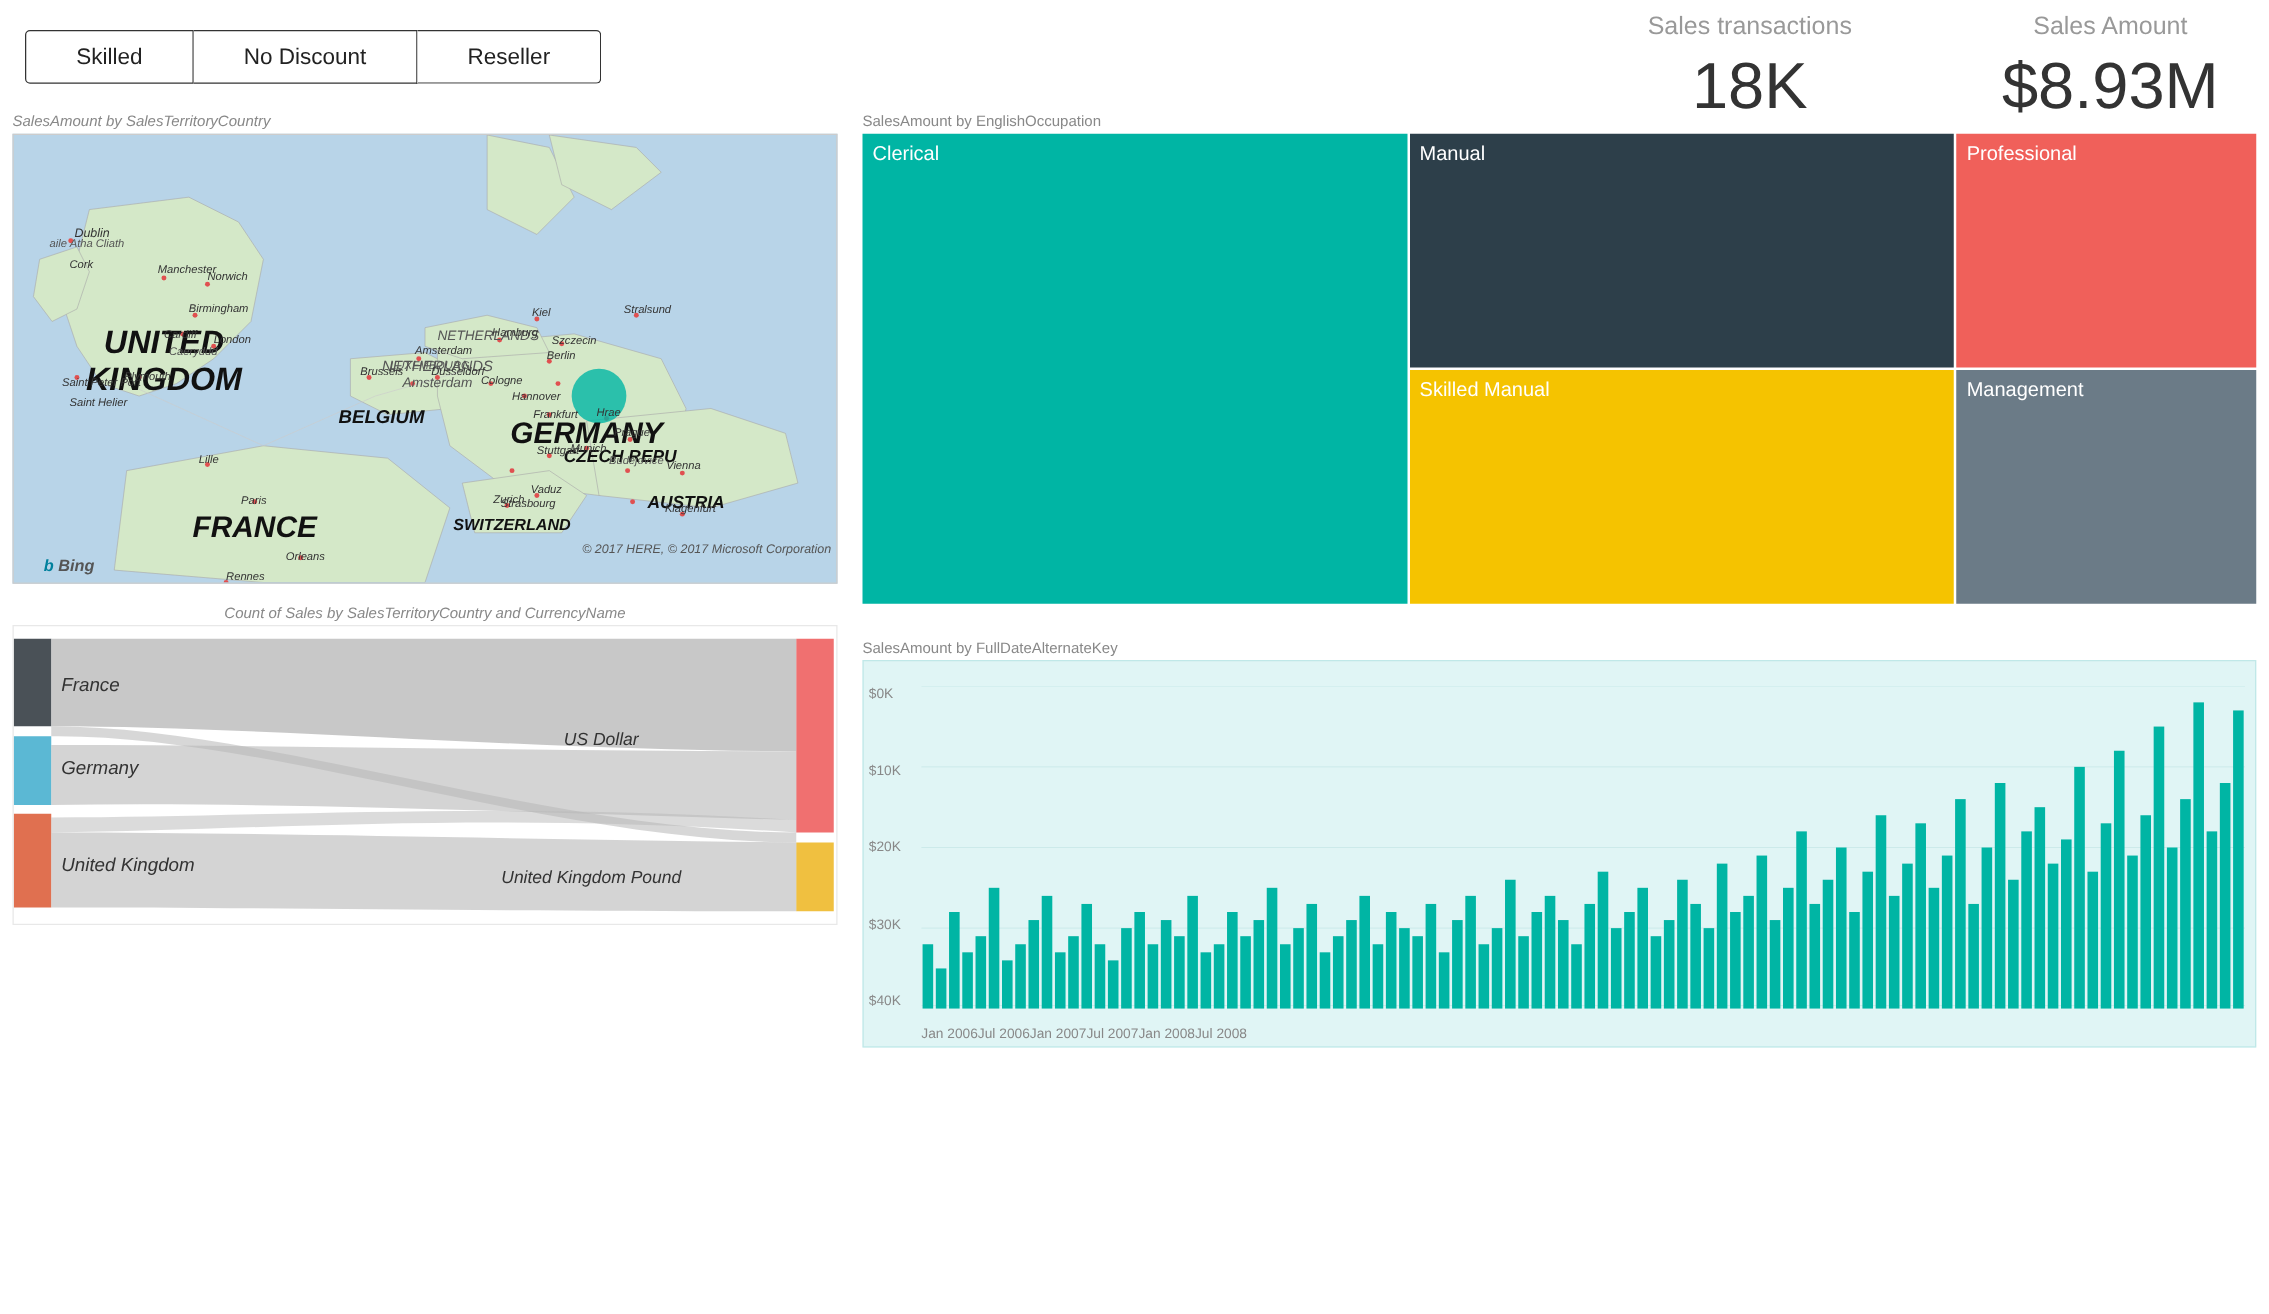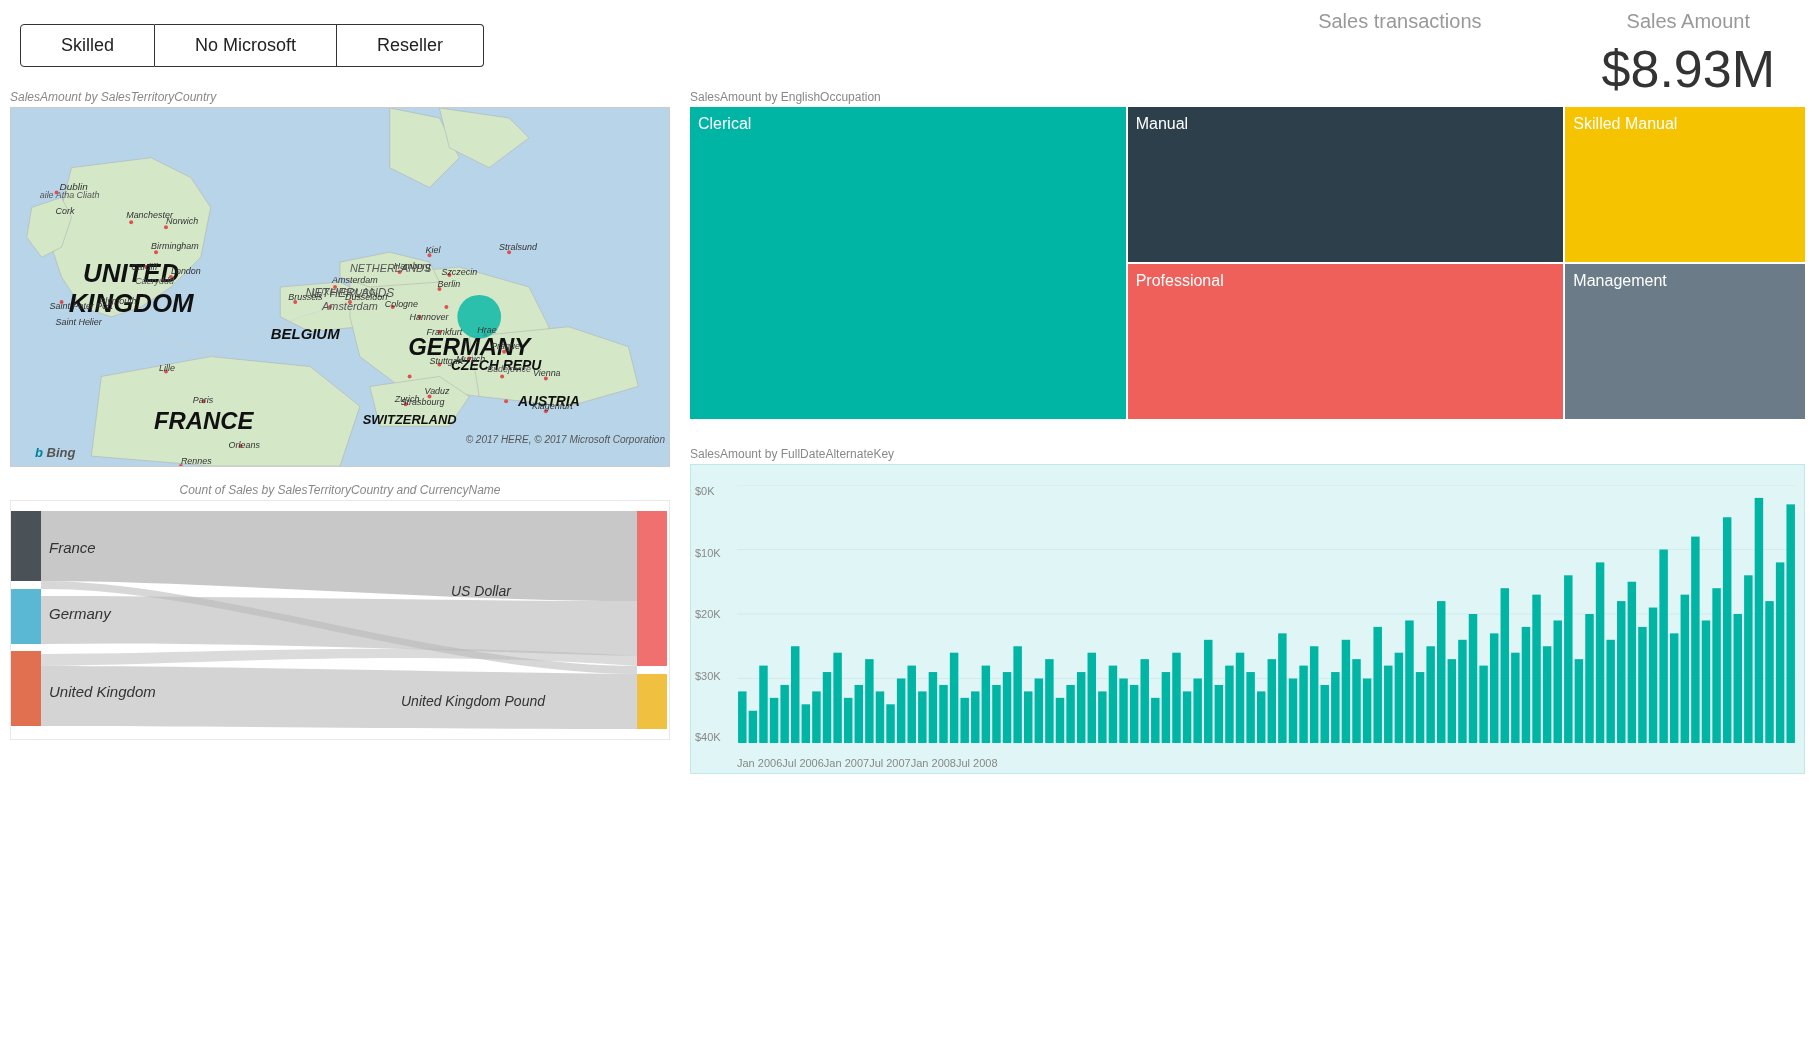--- a/index.html
+++ b/index.html
@@ -78,21 +78,21 @@
     
     .map-svg {
       width: 100%;
       height: 100%;
     }
     .treemap-container {
       display: grid;
       grid-template-columns: 1fr 1fr 0.55fr;
       grid-template-rows: 1fr 1fr;
       width: 100%;
-      height: 312px;
+      height: 376px;
       gap: 2px;
     }
     .treemap-cell {
       position: relative;
       padding: 8px;
       color: #fff;
       font-size: 16px;
       font-weight: 500;
       display: flex;
       align-items: flex-start;
@@ -186,27 +186,28 @@
       height: 100%;
     }
 
   </style>
 </head>
 <body>
 
 <div style="display:flex; align-items:center; padding:14px 20px; position:relative; height:90px;">
   <div style="display:flex; align-items:center;">
     <button class="filter-btn">Skilled</button>
-    <button class="filter-btn">No Microsoft</button>
+    <button class="filter-btn">No Discount</button>
     <button class="filter-btn">Reseller</button>
   </div>
 
   <div style="position:absolute; right:40px; top:10px; display:flex; gap:120px;justify-content:center;">
     <div class="kpi-block">
       <div class="kpi-label">Sales transactions</div>
+      <div class="kpi-value">18K</div>
     </div>
     <div class="kpi-block">
       <div class="kpi-label">Sales Amount</div>
       <div class="kpi-value">$8.93M</div>
     </div>
   </div>
 </div>
 
 <div class="main-content">
 
@@ -385,26 +386,26 @@
       <div class="treemap-container">
 
         <div class="treemap-cell clerical" style="grid-row: 1/3;">
           <span>Clerical</span>
         </div>
 
         <div class="treemap-cell manual">
           <span>Manual</span>
         </div>
 
+        <div class="treemap-cell professional">
+          <span>Professional</span>
+        </div>
+
         <div class="treemap-cell skilled-manual">
           <span>Skilled Manual</span>
-        </div>
-
-        <div class="treemap-cell professional">
-          <span>Professional</span>
         </div>
 
         <div class="treemap-cell management">
           <span>Management</span>
         </div>
       </div>
     </div>
 
     <div style="margin-top:8px; flex:1;">
       <div class="section-label">SalesAmount by FullDateAlternateKey</div>

